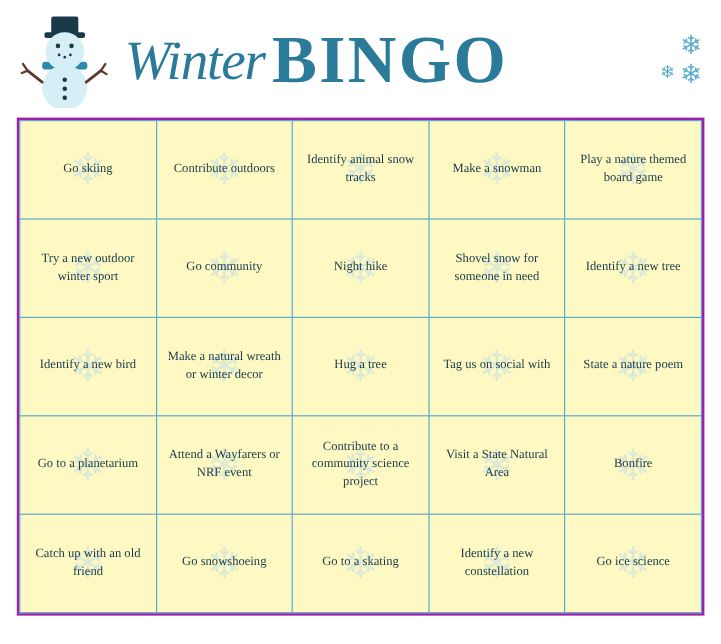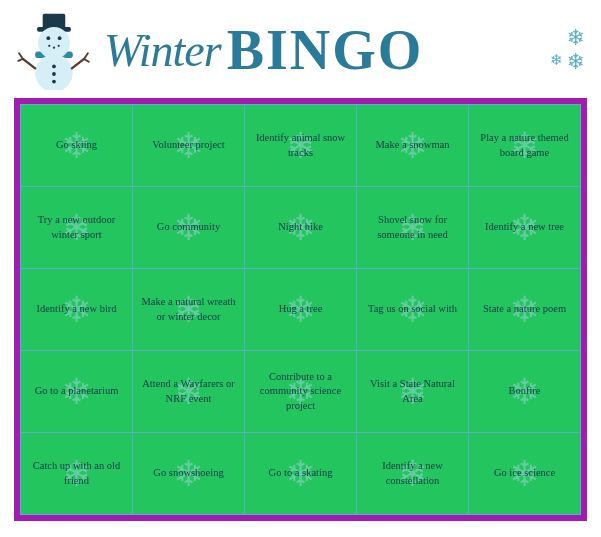--- a/index.html
+++ b/index.html
@@ -60,22 +60,22 @@
       display: flex;
       flex-direction: column;
       align-items: flex-end;
       gap: 2px;
       margin-left: 8px;
     }
 
     
     .bingo-wrapper {
       margin: 4px 14px 8px 14px;
-      border: 6px solid #a21caf;
-      background: #22c55e;
+      border: 2px solid #a21caf;
+      background: #fef9c3;
       position: relative;
     }
 
     .bingo-table {
       width: 100%;
       border-collapse: collapse;
     }
 
     .bingo-table td {
       border: 1.5px solid #5aadcc;
@@ -179,21 +179,21 @@
         <span class="sf">❄</span>
       </div>
     </div>
   </div>
 
   <div class="bingo-wrapper">
     <table class="bingo-table">
       <tbody>
         <tr>
           <td><span>Go skiing</span></td>
-          <td><span>Volunteer project</span></td>
+          <td><span>Contribute outdoors</span></td>
           <td><span>Identify animal snow tracks</span></td>
           <td><span>Make a snowman</span></td>
           <td><span>Play a nature themed board game</span></td>
         </tr>
         <tr>
           <td><span>Try a new outdoor winter sport</span></td>
           <td><span>Go community</span></td>
           <td><span>Night hike</span></td>
           <td><span>Shovel snow for someone in need</span></td>
           <td><span>Identify a new tree</span></td>

